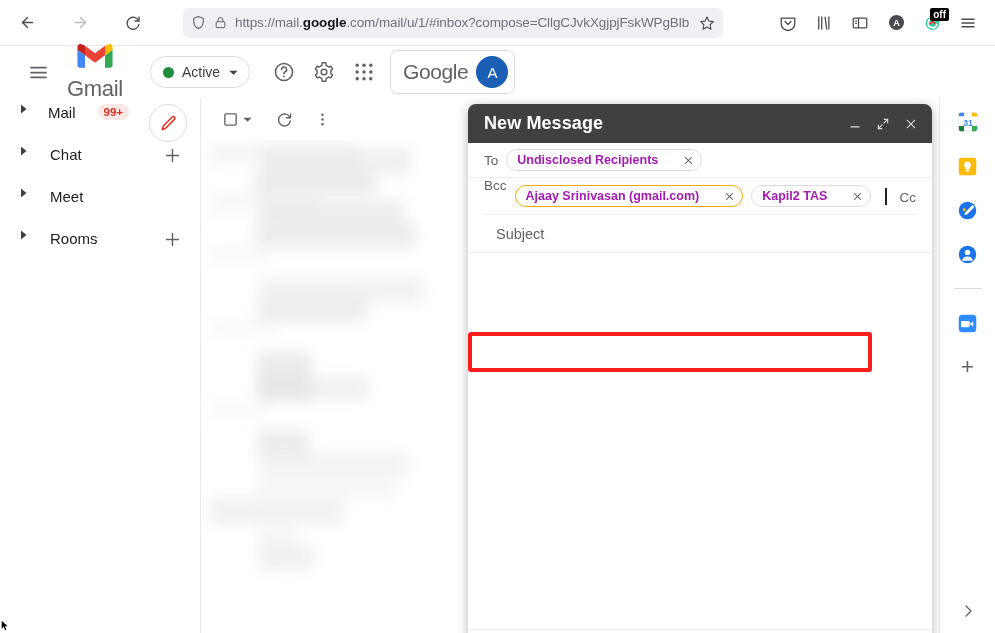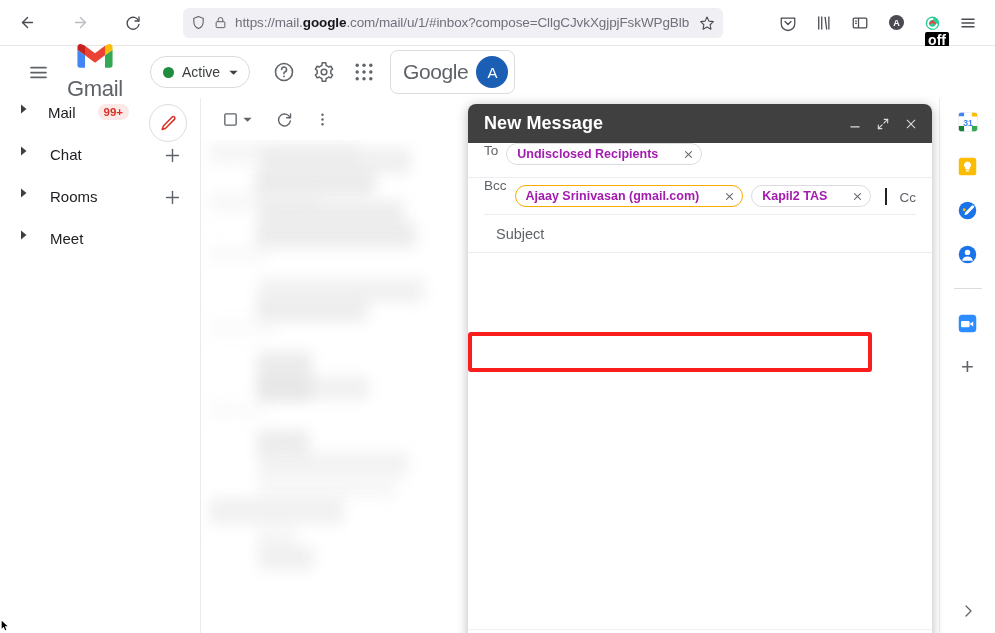--- a/index.html
+++ b/index.html
@@ -60,26 +60,25 @@
   .browser-right {
     display: flex; align-items: center; gap: 2px;
     margin-left: auto;
   }
   .ext-wrap { position: relative; width: 34px; height: 34px; display:flex; align-items:center; justify-content:center;}
   .ext-badge {
     position: absolute;
     top: 2px; right: 0px;
     background: #000000;
     color: #fff;
-    font-size: 14px;
+    font-size: 10px;
     font-weight: 700;
     padding: 1px 3px 1px 3px;
     border-radius: 2px;
     line-height: 1.1;
-    margin-top: 24px;
   }
 
   
   .gmail {
     height: 587px;
     display: flex;
     flex-direction: column;
     background: #ffffff;
     position: relative;
   }
@@ -275,21 +274,21 @@
   }
   .cp-title { color: #fff; font-size: 18px; font-weight: 700; letter-spacing: 0.1px; }
   .cp-head-btns { margin-left: auto; display: flex; align-items: center; gap: 2px; }
   .cp-hbtn {
     width: 26px; height: 26px;
     display: flex; align-items: center; justify-content: center;
     color: #dcdcdc;
   }
 
   .cp-field {
-    display: flex; align-items: flex-start;
+    display: flex; align-items: center;
     padding: 0 16px;
     min-height: 35px;
     border-bottom: 1px solid #eceff1;
     position: relative;
   }
   .cp-flabel { font-size: 13.5px; color: #5f6368; margin-right: 8px; flex-shrink: 0;}
   .chips { display: flex; align-items: center; gap: 8px; flex-wrap: nowrap; overflow: hidden; }
   .chip {
     display: inline-flex; align-items: center; gap: 25px;
     height: 22px;
@@ -553,36 +552,36 @@
             </svg>
         </span>
       </div>
 
       <div class="nav-row">
         <span class="nav-caret">
           <svg width="8" height="10" viewBox="0 0 8 10">
               <path d="M1 0.5 6.5 5 1 9.5z" fill="currentColor"></path>
             </svg>
         </span>
+        <span class="nav-label">Meet</span>
+      </div>
+
+      <div class="nav-row">
+        <span class="nav-caret">
+          <svg width="8" height="10" viewBox="0 0 8 10">
+              <path d="M1 0.5 6.5 5 1 9.5z" fill="currentColor"></path>
+            </svg>
+        </span>
         <span class="nav-label">Rooms</span>
         <span class="nav-action">
           <svg width="19" height="19" viewBox="0 0 24 24" fill="none" stroke="currentColor" stroke-width="1.8" stroke-linecap="round">
               <line x1="12" y1="4.5" x2="12" y2="19.5"></line>
               <line x1="4.5" y1="12" x2="19.5" y2="12"></line>
             </svg>
         </span>
-      </div>
-
-      <div class="nav-row">
-        <span class="nav-caret">
-          <svg width="8" height="10" viewBox="0 0 8 10">
-              <path d="M1 0.5 6.5 5 1 9.5z" fill="currentColor"></path>
-            </svg>
-        </span>
-        <span class="nav-label">Meet</span>
       </div>
     </div>
 
     <div class="list-col">
       <div class="list-toolbar">
         <div class="select-group">
           <span class="tb-icon">
             <svg width="17" height="17" viewBox="0 0 24 24" fill="none" stroke="currentColor" stroke-width="1.9">
                 <rect x="4" y="4" width="16" height="16" rx="1.5"></rect>
               </svg>

